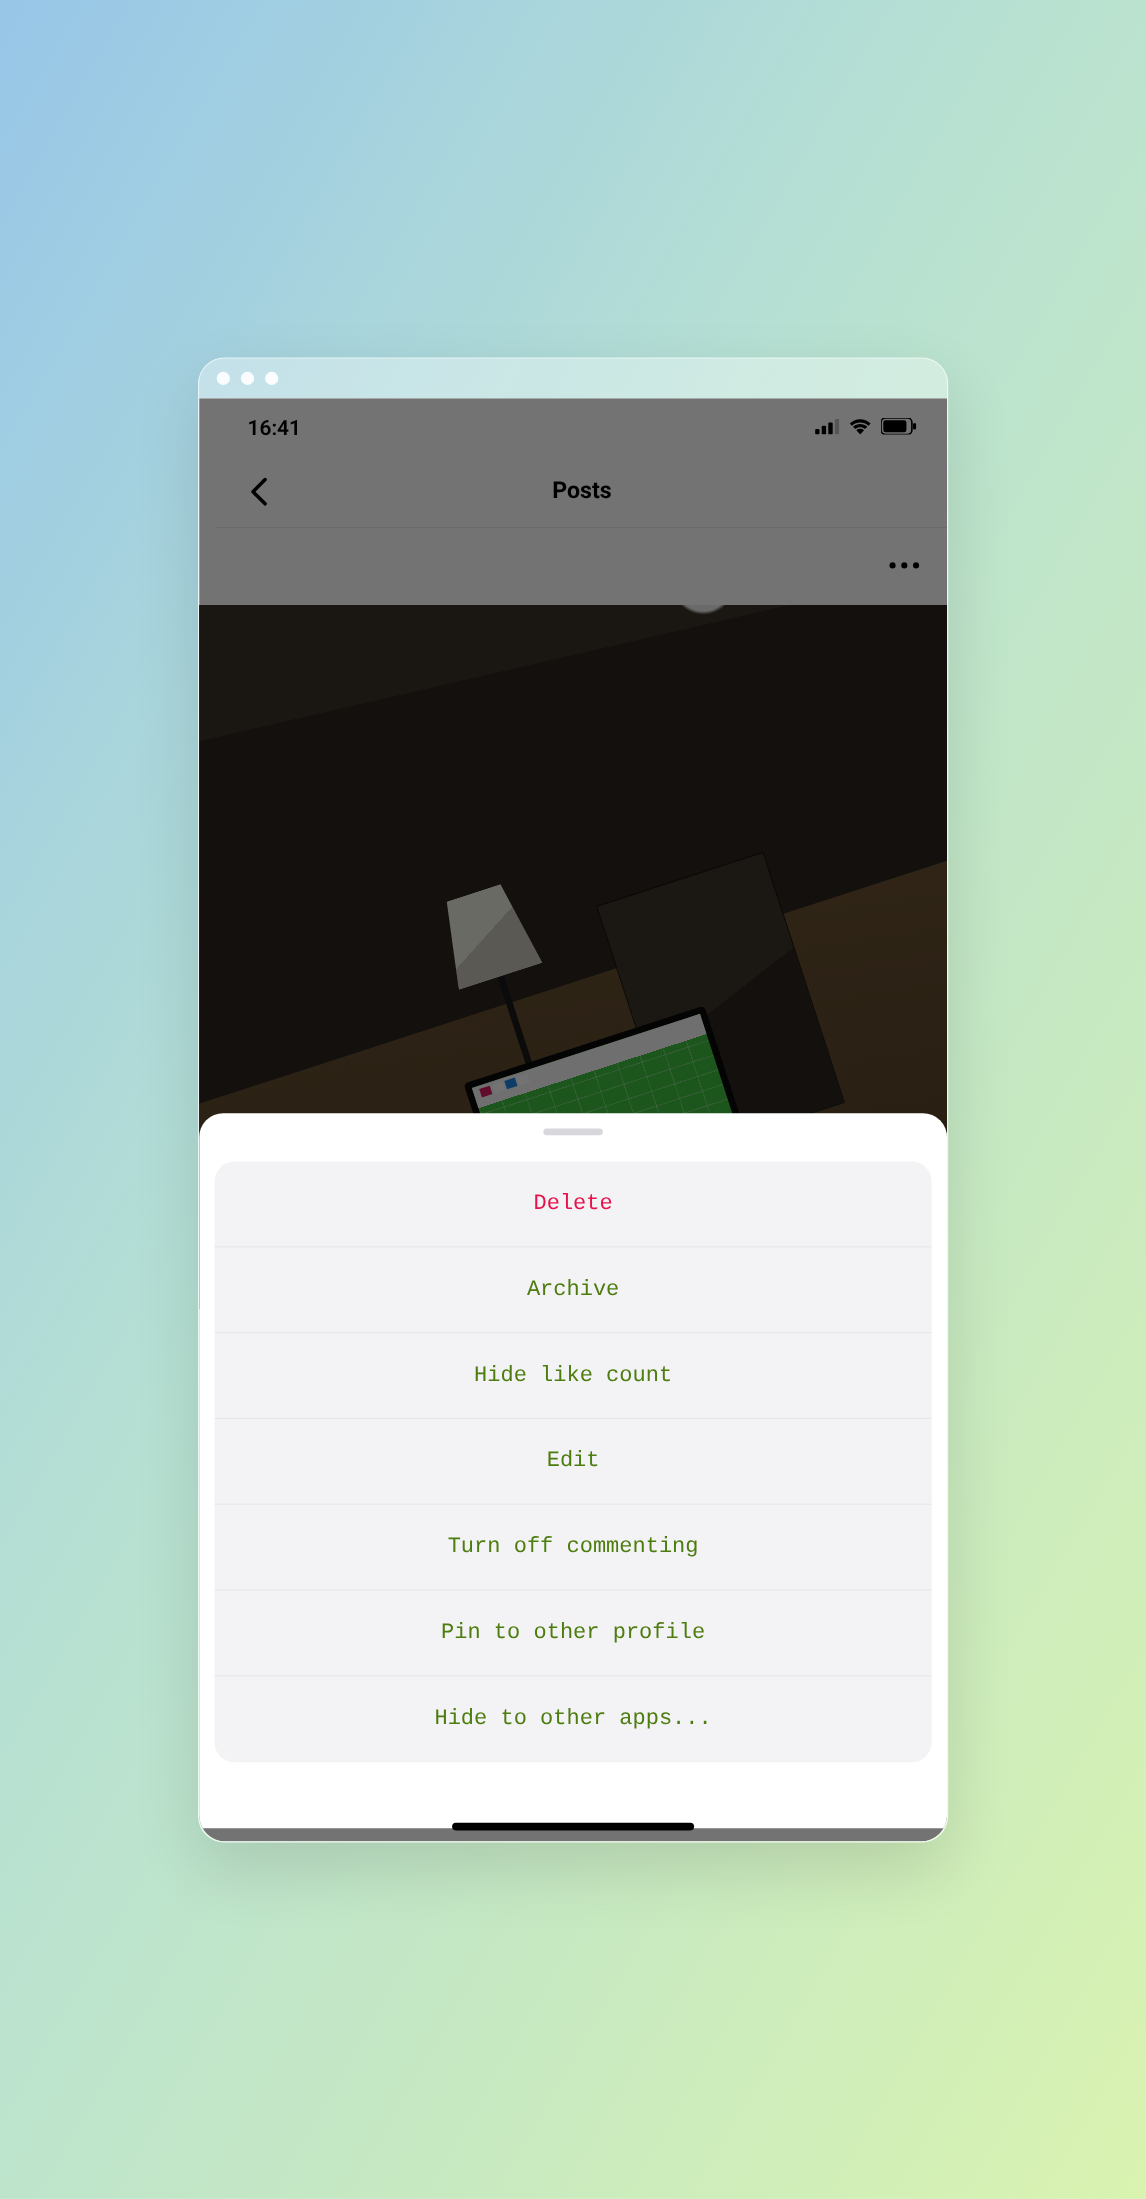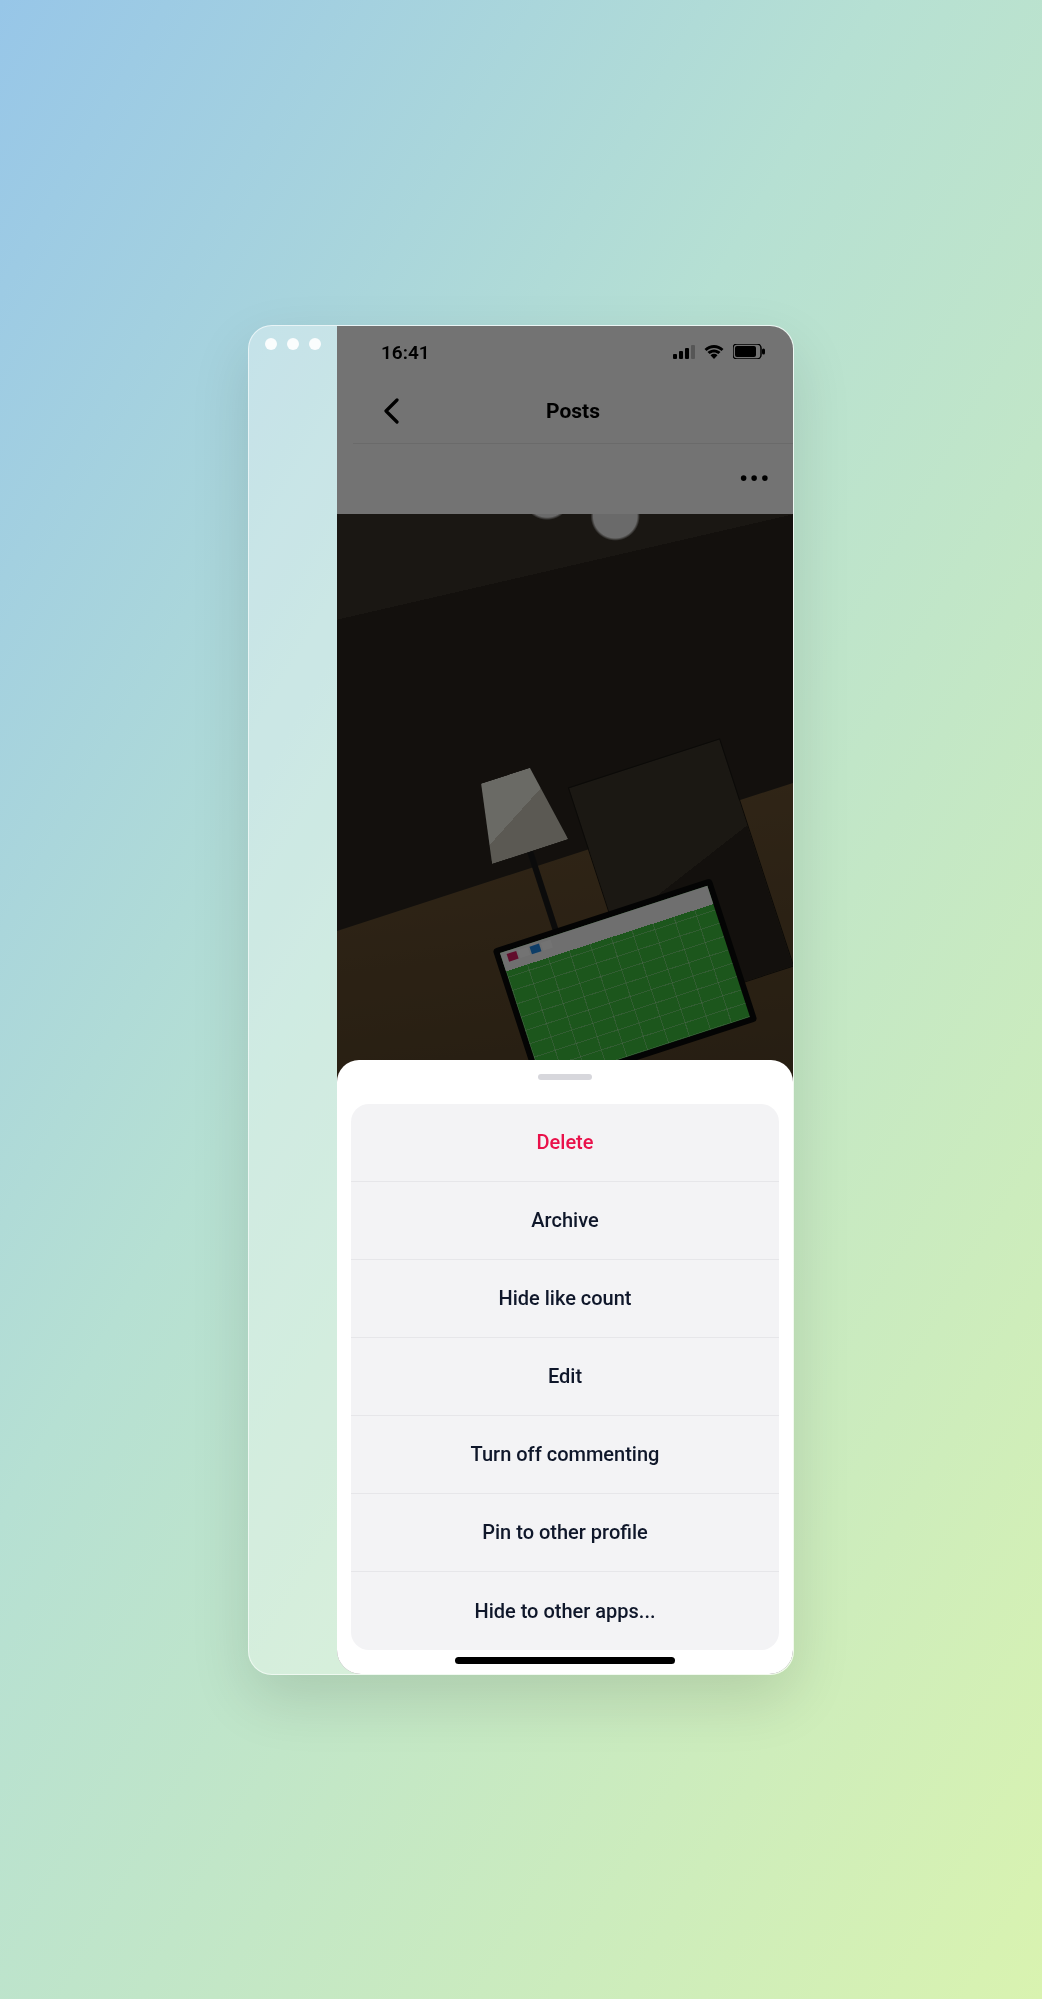--- a/index.html
+++ b/index.html
@@ -6,28 +6,28 @@
   html, body { width: 100%; height: 100%; }
   body {
     font-family: -apple-system, BlinkMacSystemFont, "Segoe UI", Roboto, Helvetica, Arial, sans-serif;
     background: linear-gradient(120deg, #97c6e8 0%, #b6e0d3 40%, #d9f3b0 100%);
     display: flex;
     align-items: center;
     justify-content: center;
     min-height: 100vh;
   }
   .device-frame {
-    width: 546px;
+    width: 682px;
     height: 1350px;
     background: rgba(255,255,255,0.35);
     border-radius: 24px;
     box-shadow: 0 24px 60px rgba(0,0,0,0.12);
     border: 1px solid rgba(255,255,255,0.6);
     display: flex;
-    flex-direction: row;
+    flex-direction: column;
     overflow: hidden;
   }
   .device-titlebar {
     height: 36px;
     display: flex;
     align-items: center;
     padding: 0 16px;
     gap: 10px;
   }
   .tl-dot {
@@ -166,44 +166,45 @@
 
   .dim-overlay {
     position: absolute;
     inset: 0;
     background: rgba(0,0,0,0.55);
   }
 
   
   .sheet {
     position: absolute;
-    left: 0; right: 0; bottom: 0;
+    left: 0; right: 0; bottom: 12px;
     background: #fff;
     border-radius: 22px 22px 0 0;
-    padding: 14px 14px 24px;
+    padding: 14px 14px 60px;
+    font-family: Liberation Mono, monospace;
   }
   .sheet-grabber {
     width: 54px; height: 6px;
     background: #d7d7dc;
     border-radius: 3px;
     margin: 0 auto 24px;
   }
   .sheet-list {
     background: #f3f3f5;
     border-radius: 18px;
     overflow: hidden;
   }
   .sheet-item {
     height: 78px;
     display: flex;
     align-items: center;
     justify-content: center;
     font-size: 20px;
     font-weight: 500;
-    color: #0f172a;
+    color: #4d7c0f;
     border-bottom: 1px solid #e6e6e9;
     cursor: pointer;
   }
   .sheet-item:last-child { border-bottom: none; }
   .sheet-item.destructive { color: #e9114a; }
 
   .home-indicator {
     position: absolute;
     bottom: 10px;
     left: 50%;

